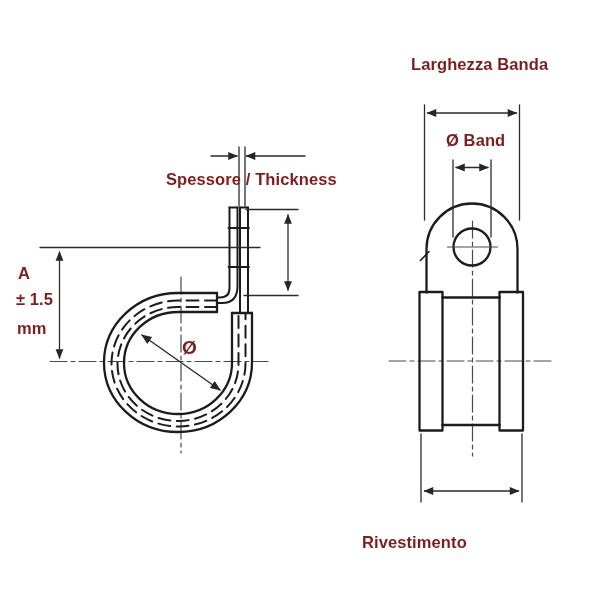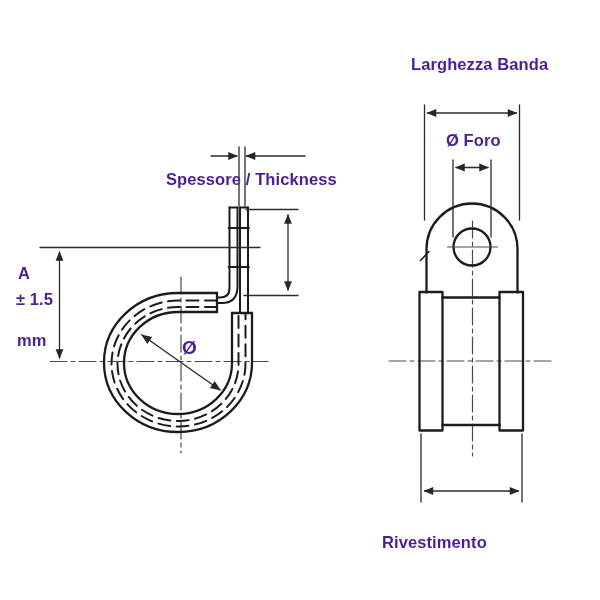--- a/index.html
+++ b/index.html
@@ -5,21 +5,21 @@
   html,body { margin:0; padding:0; background:#888; }
   .canvas {
     position:relative;
     width:600px; height:600px;
     background:#ffffff;
     overflow:hidden;
     font-family:"Liberation Sans", sans-serif;
   }
   .lbl {
     position:absolute;
-    color:#4c1d95;
+    color:#7f1d1d;
     font-weight:bold;
     font-size:16.5px;
     line-height:1;
     white-space:nowrap;
     letter-spacing:0.1px;
   }
   .lbl-big { font-size:19px; }
   svg.draw { position:absolute; left:0; top:0; }
 </style>
 </head>
@@ -120,23 +120,23 @@
         <line x1="522" y1="434" x2="522" y2="502"></line>
         <line x1="424.5" y1="491" x2="518.5" y2="491" marker-start="url(#ah)" marker-end="url(#ah)"></line>
       </g>
     </g>
   </svg>
 
   <div class="lbl" style="left:166px; top:124px;margin-top:47px;">Spessore / Thickness</div>
 
   <div class="lbl" style="left:411px; top:56px;">Larghezza Banda</div>
 
-  <div class="lbl" style="left:446px; top:132px;">Ø Foro</div>
+  <div class="lbl" style="left:446px; top:132px;">Ø Band</div>
 
   <div class="lbl" style="left:18px; top:265px;">A</div>
   <div class="lbl" style="left:16px; top:291px;text-align:center;">± 1.5</div>
-  <div class="lbl" style="left:17px; top:332px;">mm</div>
+  <div class="lbl" style="left:17px; top:320px;">mm</div>
 
   <div class="lbl lbl-big" style="left:182px; top:338px;">Ø</div>
 
-  <div class="lbl" style="left:382px; top:534px;">Rivestimento</div>
+  <div class="lbl" style="left:362px; top:534px;">Rivestimento</div>
 
 </div>
 
 </body></html>

